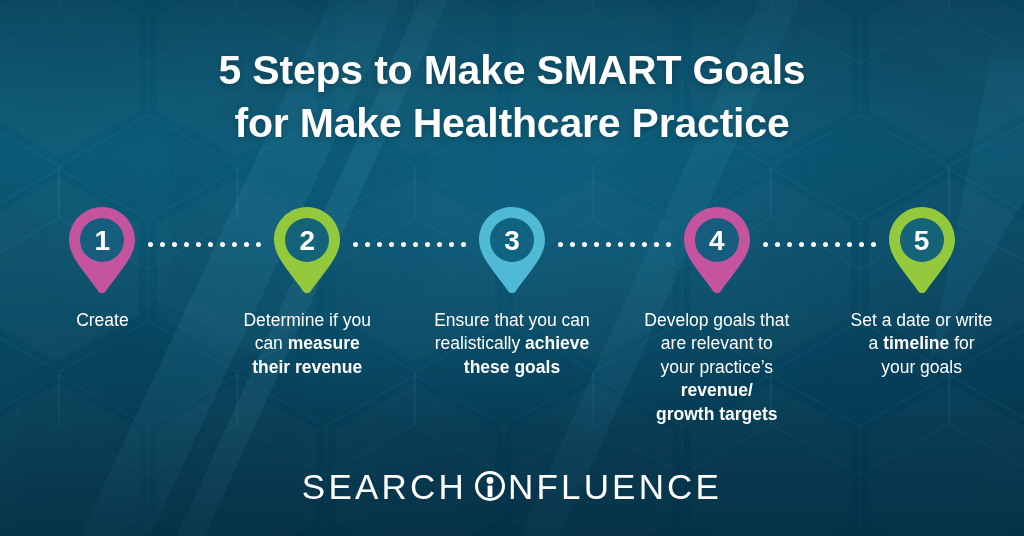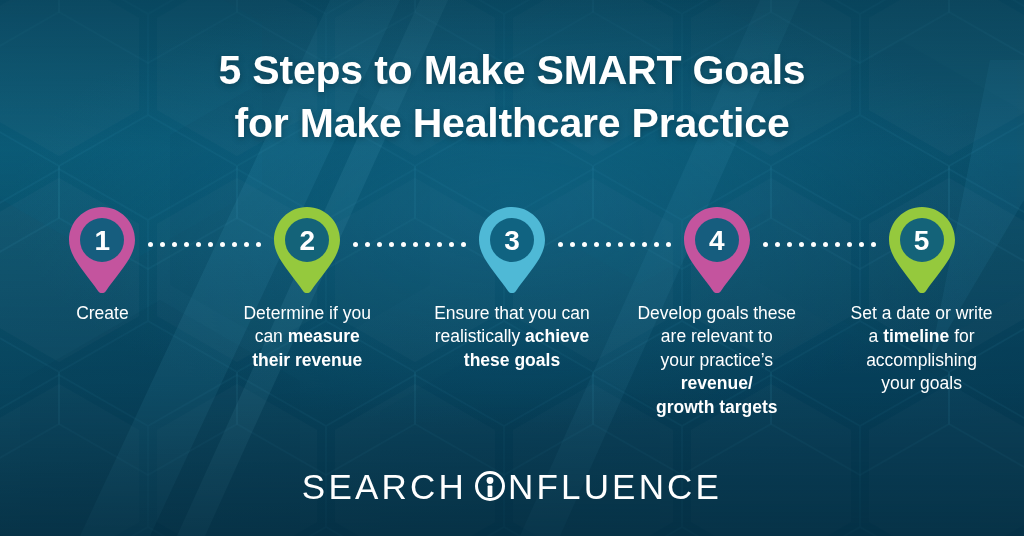--- a/index.html
+++ b/index.html
@@ -109,21 +109,21 @@
   }
   .connector .dot {
     width: 5px;
     height: 5px;
     border-radius: 50%;
     background: #ffffff;
     flex: 0 0 auto;
   }
 
   .caption {
-    margin-top: 8px;
+    margin-top: 15px;
     width: 184px;
     text-align: center;
     color: #ffffff;
     font-size: 17.5px;
     line-height: 1.34;
   }
   .caption b { font-weight: bold; text-align: right; }
 
   
   .logo {
@@ -292,39 +292,38 @@
           <span class="dot"></span>
         </div>
         <div class="pin-wrap">
           <svg class="pin-svg" viewBox="0 0 72 88">
             <path d="M36 1 C17.8 1 3 15.8 3 34 C3 51 19 66 32.2 85.2 C33.9 87.7 38.1 87.7 39.8 85.2 C53 66 69 51 69 34 C69 15.8 54.2 1 36 1 Z" fill="#c4549e"></path>
             <circle cx="36" cy="34" r="22" fill="#0d5e7c" fill-opacity="0.95"></circle>
           </svg>
           <div class="pin-number">4</div>
         </div>
         <div class="caption">
-          <div><span>Develop goals these</span></div>
+          <div><span>Develop goals that</span></div>
           <div><span>are relevant to</span></div>
           <div><span>your practice’s</span></div>
           <div><b>revenue/</b></div>
           <div><b>growth targets</b></div>
         </div>
       </div>
       <div class="step">
         <div class="pin-wrap">
           <svg class="pin-svg" viewBox="0 0 72 88">
             <path d="M36 1 C17.8 1 3 15.8 3 34 C3 51 19 66 32.2 85.2 C33.9 87.7 38.1 87.7 39.8 85.2 C53 66 69 51 69 34 C69 15.8 54.2 1 36 1 Z" fill="#95c93d"></path>
             <circle cx="36" cy="34" r="22" fill="#0d5e7c" fill-opacity="0.95"></circle>
           </svg>
           <div class="pin-number">5</div>
         </div>
         <div class="caption">
           <div><span>Set a date or write</span></div>
           <div><span>a </span><b>timeline</b><span> for</span></div>
-          <div><span>accomplishing</span></div>
           <div><span>your goals</span></div>
         </div>
       </div>
     </div>
 
   <div class="logo">
     <span class="logo-word">SEARCH</span>
     <svg class="logo-mark" viewBox="0 0 34 34">
       <circle cx="17" cy="16" r="13.5" fill="none" stroke="#ffffff" stroke-width="3"></circle>
       <circle cx="17" cy="10.5" r="3.4" fill="#ffffff"></circle>

